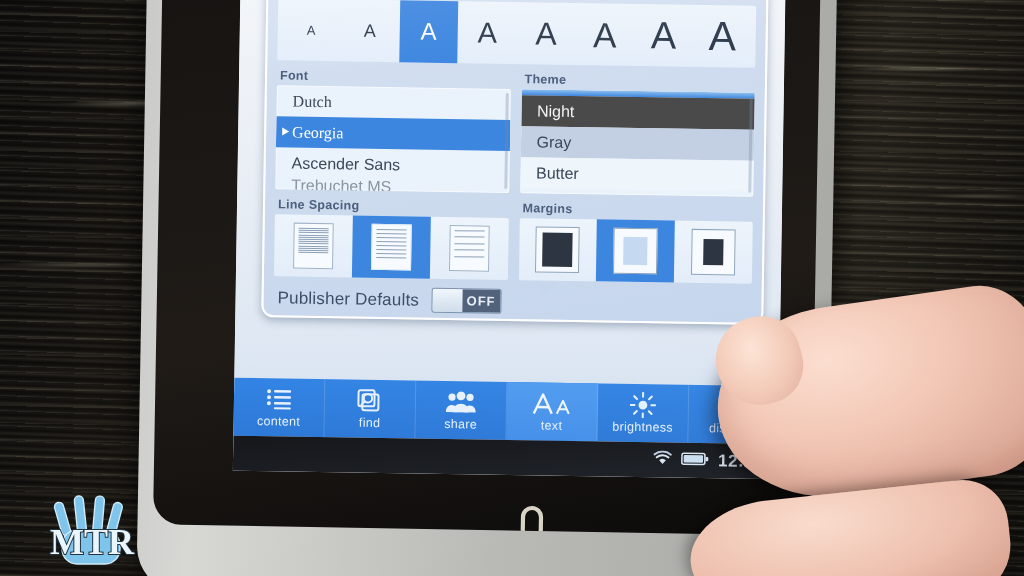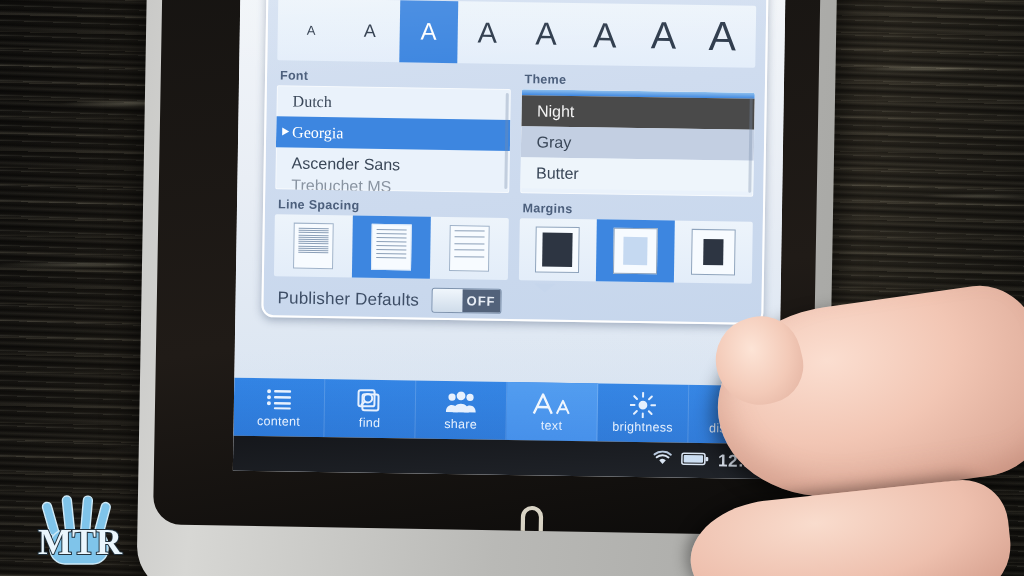--- a/index.html
+++ b/index.html
@@ -260,21 +260,21 @@
   #finger-low {
     position:absolute; left:690px; top:492px;
     width:320px; height:110px;
     background: radial-gradient(ellipse at 40% 25%, #f9dccd 0%, #eec0ae 55%, #d29b89 100%);
     border-radius: 90px 50px 40px 80px / 60px 50px 50px 60px;
     transform: rotate(-6deg);
     box-shadow: -4px -4px 14px rgba(0,0,0,.35);
   }
 
   
-  #watermark { position:absolute; left:24px; top:492px; width:112px; height:82px; }
+  #watermark { position:absolute; left:36px; top:492px; width:112px; height:82px; }
 </style>
 </head>
 <body>
 
 <div id="wood"></div>
 
 <div id="device-outer"></div>
 <div id="device-inner"></div>
 
 <div id="screen">

